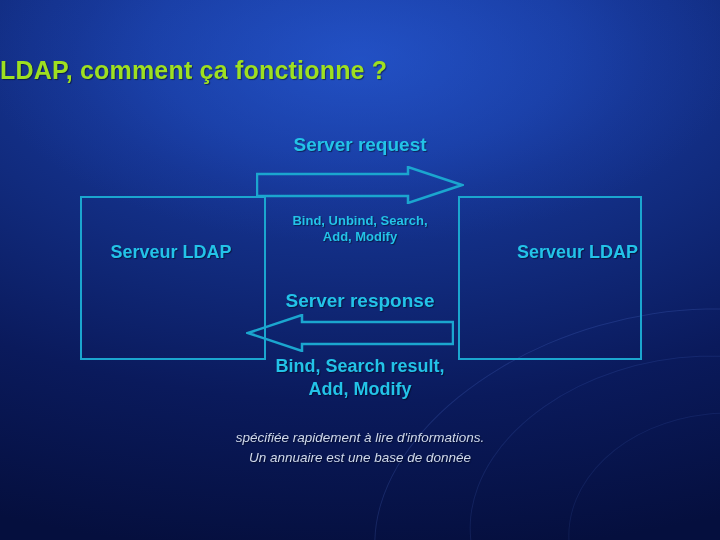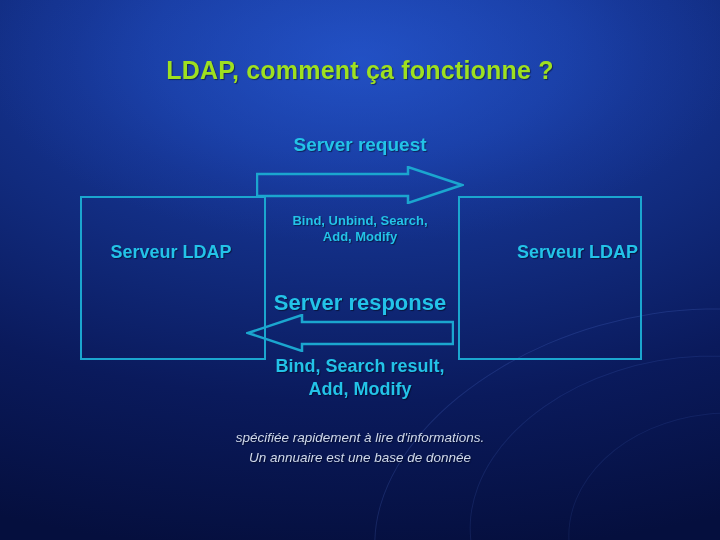--- a/index.html
+++ b/index.html
@@ -56,21 +56,21 @@
     transform: translateX(-50%);
     background: radial-gradient(ellipse at center, rgba(40,95,220,0.55) 0%, rgba(30,70,180,0.18) 55%, rgba(0,0,0,0) 72%);
     pointer-events: none;
   }
 
   #title {
     position: absolute;
     left: 0;
     top: 56px;
     width: 720px;
-    text-align: center;
+    text-align: left;
     color: #9ee020;
     font-size: 25px;
     font-weight: bold;
     letter-spacing: 0.2px;
     text-shadow: 1px 1px 1px rgba(0,0,0,0.45);
   }
 
   .label {
     position: absolute;
     color: #23c3e8;
@@ -83,21 +83,21 @@
     top: 134px;
     width: 360px;
     text-align: center;
     font-size: 19px;
   }
   #server-response {
     left: 180px;
     top: 290px;
     width: 360px;
     text-align: center;
-    font-size: 22px;
+    font-size: 19px;
   }
   #client-ops {
     left: 248px;
     top: 213px;
     width: 224px;
     text-align: center;
     font-size: 13px;
     line-height: 1.25;
   }
   #server-ops {

